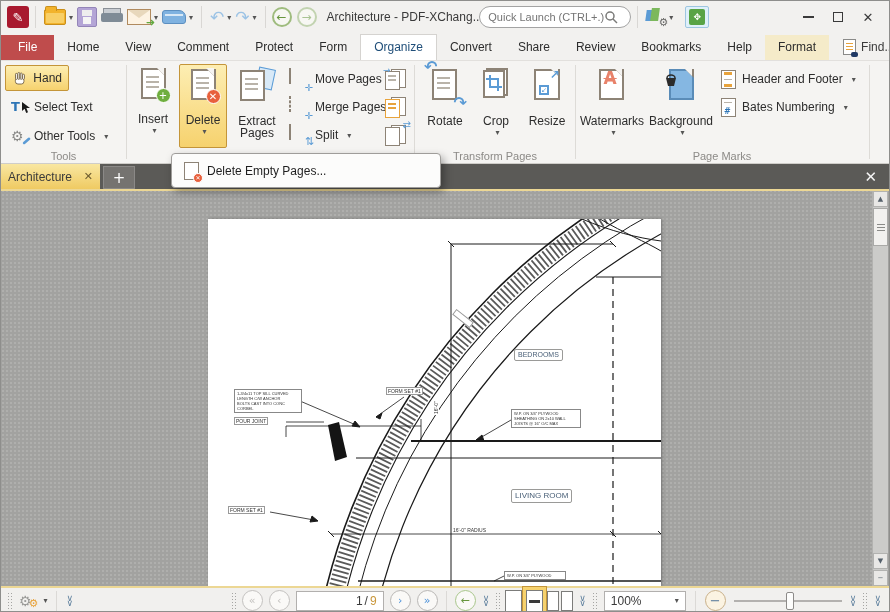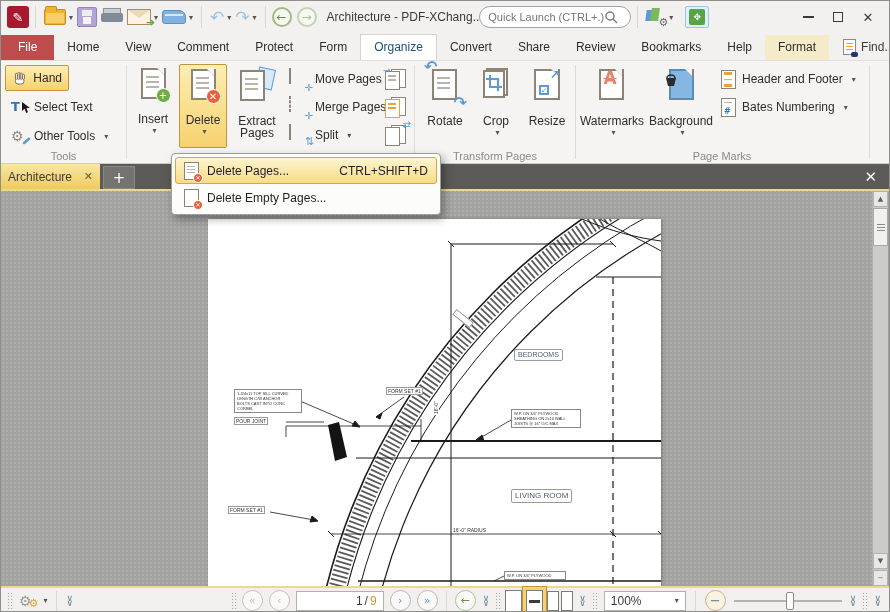--- a/index.html
+++ b/index.html
@@ -520,30 +520,20 @@
       <div class="sbtn" style="bottom:17px">
           <span>▼</span>
         </div>
       <div class="sbtn" style="bottom:0">
           <span>−</span>
         </div>
     </div>
   </div>
 
   <div class="cmenu">
-    <div class="citem hl3">
-      <span class="mpg">
-          <i class="ln" style="top:3px"></i>
-          <i class="ln" style="top:6px"></i>
-          <i class="ln" style="top:9px"></i>
-          <span class="mbadge">✕</span>
-        </span>
-      <span>Delete Pages...</span>
-      <span class="sc">CTRL+SHIFT+D</span>
-    </div>
     <div class="citem">
       <span class="mpg">
           <span class="mbadge">✕</span>
         </span>
       <span>Delete Empty Pages...</span>
       <span class="sc"></span>
     </div>
   </div>
 
   <div class="statusbar">

